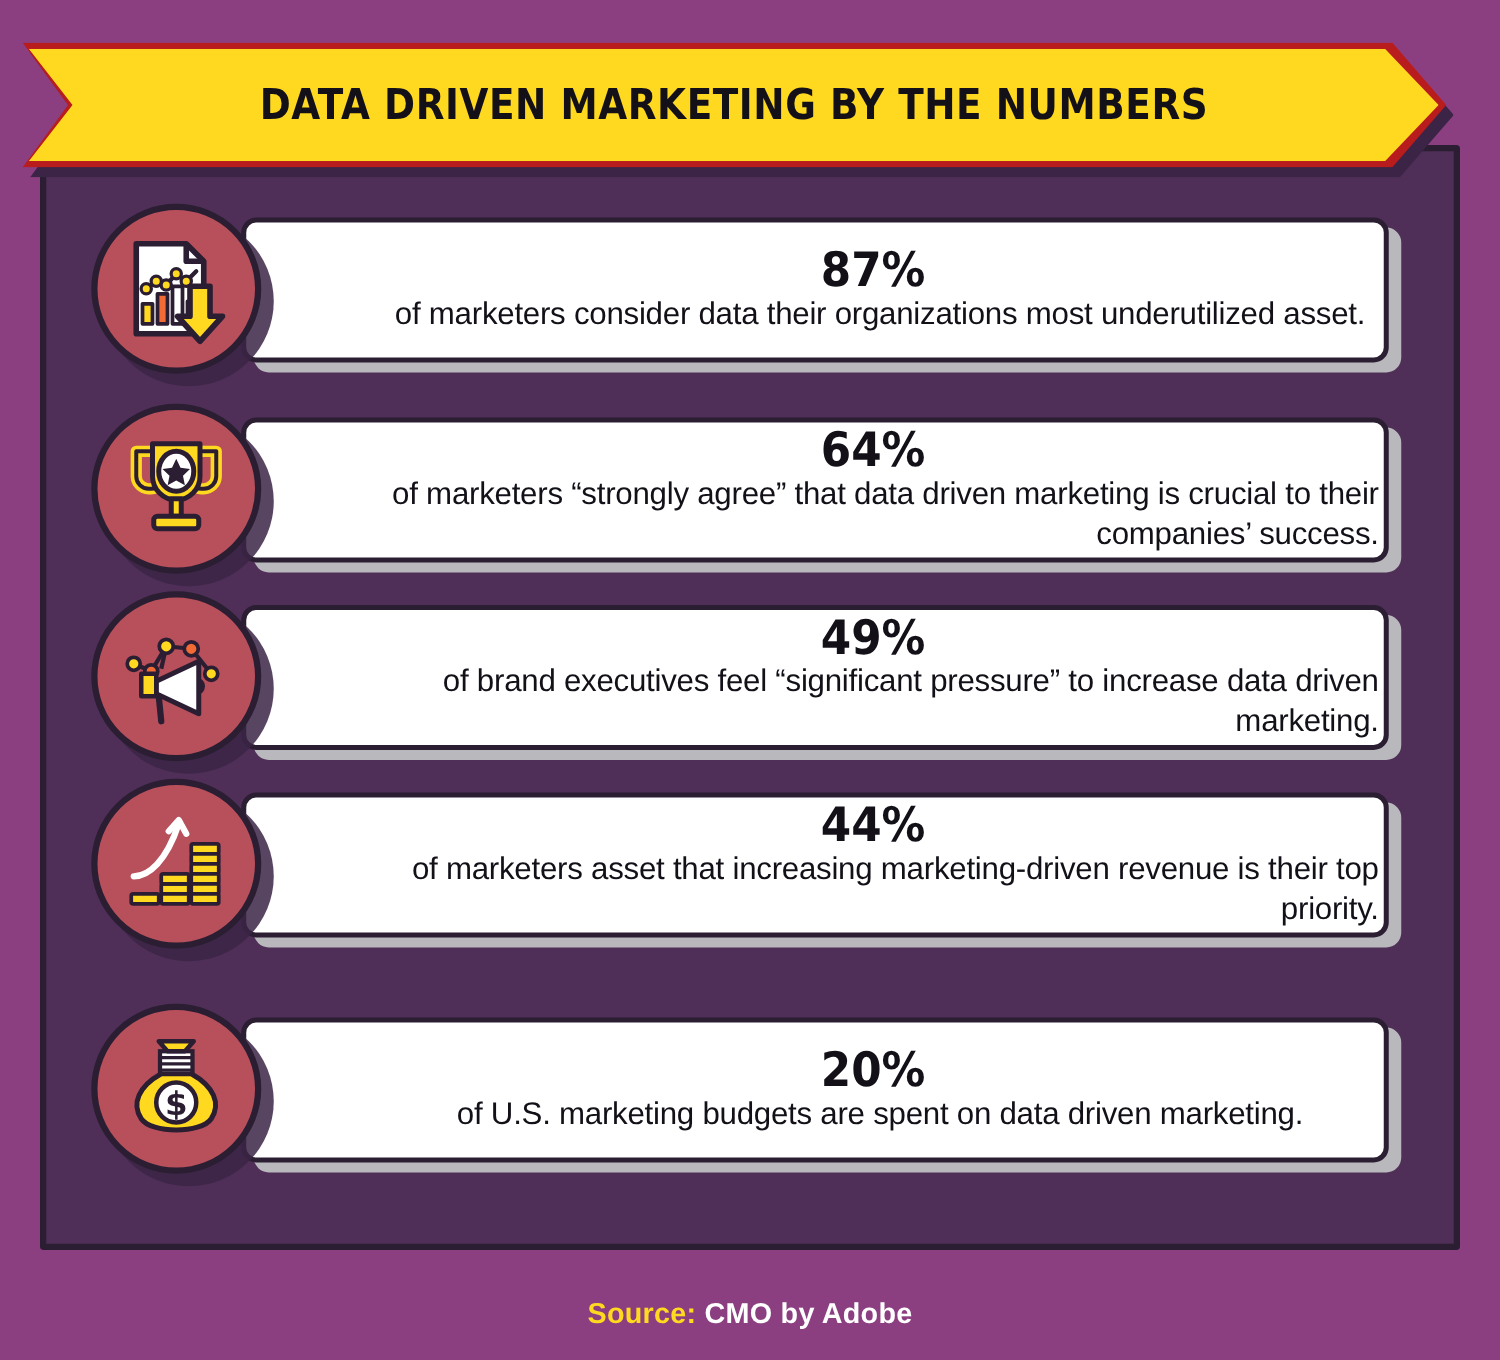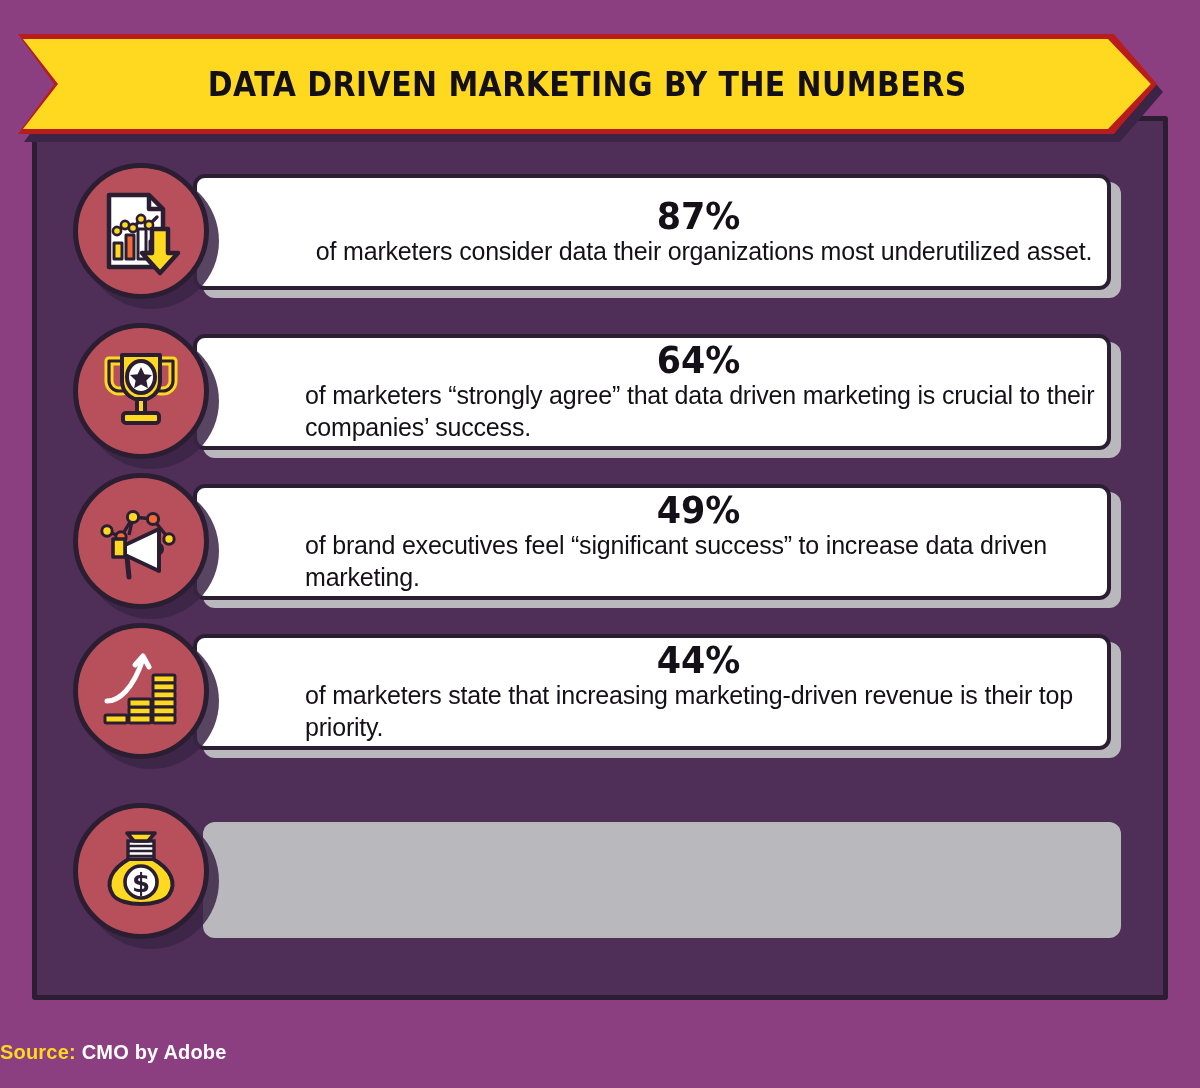--- a/index.html
+++ b/index.html
@@ -194,31 +194,33 @@
     margin-right: 16px;
   }
   .stat-text {
     font-family: "Liberation Sans", sans-serif;
     font-size: 25px;
     line-height: 1.28;
     color: #131018;
     letter-spacing: -0.2px;
     flex: 1 1 auto;
     padding-right: 4px;
+    text-align: right;
   }
 
   
   .footer {
     position: absolute;
     left: 0;
     bottom: 24px;
     width: 100%;
+    text-align: center;
     font-family: "Liberation Sans", sans-serif;
     font-weight: bold;
-    font-size: 20px;
+    font-size: 23px;
     letter-spacing: .2px;
   }
   .footer .src-label { color: #ffd920; }
   .footer .src-value { color: #ffffff; }
 </style>
 </head>
 <body>
 
 <div id="infographic">
 
@@ -288,21 +290,21 @@
             </svg>
           </div>
         </div>
       </div>
 
       <div class="row row-2">
         <div class="card-shadow"></div>
         <div class="card">
           <div class="card-content">
             <div class="pct">49%</div>
-            <div class="stat-text">of brand executives feel “significant success” to increase data driven marketing.</div>
+            <div class="stat-text">of brand executives feel “significant pressure” to increase data driven marketing.</div>
           </div>
         </div>
         <div class="medallion">
           <div class="medallion-shadow"></div>
           <div class="medallion-circle">
             <svg width="92" height="92" viewBox="0 0 92 92">
               <polyline points="12,36 26,42 38,22 58,24 74,44" fill="none" stroke="#2b1e33" stroke-width="3.4" stroke-linejoin="round"></polyline>
               <polyline points="38,22 34,40" fill="none" stroke="#2b1e33" stroke-width="3.4"></polyline>
               <circle cx="12" cy="36" r="5.2" fill="#ffd920" stroke="#2b1e33" stroke-width="3"></circle>
               <circle cx="26" cy="42" r="5.2" fill="#f26b35" stroke="#2b1e33" stroke-width="3"></circle>
@@ -316,21 +318,21 @@
             </svg>
           </div>
         </div>
       </div>
 
       <div class="row row-3">
         <div class="card-shadow"></div>
         <div class="card">
           <div class="card-content">
             <div class="pct">44%</div>
-            <div class="stat-text">of marketers state that increasing marketing-driven revenue is their top priority.</div>
+            <div class="stat-text">of marketers asset that increasing marketing-driven revenue is their top priority.</div>
           </div>
         </div>
         <div class="medallion">
           <div class="medallion-shadow"></div>
           <div class="medallion-circle">
             <svg width="92" height="92" viewBox="0 0 92 92">
               <path d="M12 56 C24 56 38 44 48 14" fill="none" stroke="#ffffff" stroke-width="5" stroke-linecap="round"></path>
               <path d="M40 20 l8 -9 l6 11" fill="none" stroke="#ffffff" stroke-width="5" stroke-linecap="round" stroke-linejoin="round"></path>
               <rect x="10" y="70" width="22" height="8" rx="1.5" fill="#ffd920" stroke="#2b1e33" stroke-width="3"></rect>
               <rect x="34" y="62" width="22" height="8" rx="1.5" fill="#ffd920" stroke="#2b1e33" stroke-width="3"></rect>
@@ -342,20 +344,26 @@
               <rect x="58" y="54" width="22" height="8" rx="1.5" fill="#ffd920" stroke="#2b1e33" stroke-width="3"></rect>
               <rect x="58" y="62" width="22" height="8" rx="1.5" fill="#ffd920" stroke="#2b1e33" stroke-width="3"></rect>
               <rect x="58" y="70" width="22" height="8" rx="1.5" fill="#ffd920" stroke="#2b1e33" stroke-width="3"></rect>
             </svg>
           </div>
         </div>
       </div>
 
       <div class="row row-4">
         <div class="card-shadow"></div>
+        <div class="card">
+          <div class="card-content">
+            <div class="pct">20%</div>
+            <div class="stat-text">of U.S. marketing budgets are spent on data driven marketing.</div>
+          </div>
+        </div>
         <div class="medallion">
           <div class="medallion-shadow"></div>
           <div class="medallion-circle">
             <svg width="92" height="92" viewBox="0 0 92 92">
               <path d="M34 34 C16 44 10 58 18 70 C26 82 66 82 74 70 C82 58 76 44 58 34 z" fill="#ffd920" stroke="#2b1e33" stroke-width="4" stroke-linejoin="round"></path>
               <rect x="33" y="16" width="26" height="18" fill="#ffffff" stroke="#2b1e33" stroke-width="3.4"></rect>
               <path d="M33 21 h26 M33 26 h26 M33 31 h26" stroke="#2b1e33" stroke-width="2.6"></path>
               <path d="M32 8 h28 l-7 8 h-14 z" fill="#ffd920" stroke="#2b1e33" stroke-width="3.6" stroke-linejoin="round"></path>
               <circle cx="46" cy="57" r="16" fill="#ffffff" stroke="#2b1e33" stroke-width="3.6"></circle>
               <text x="46" y="67" font-family="DejaVu Sans, sans-serif" font-size="26" font-weight="bold" fill="#2b1e33" text-anchor="middle">$</text>

